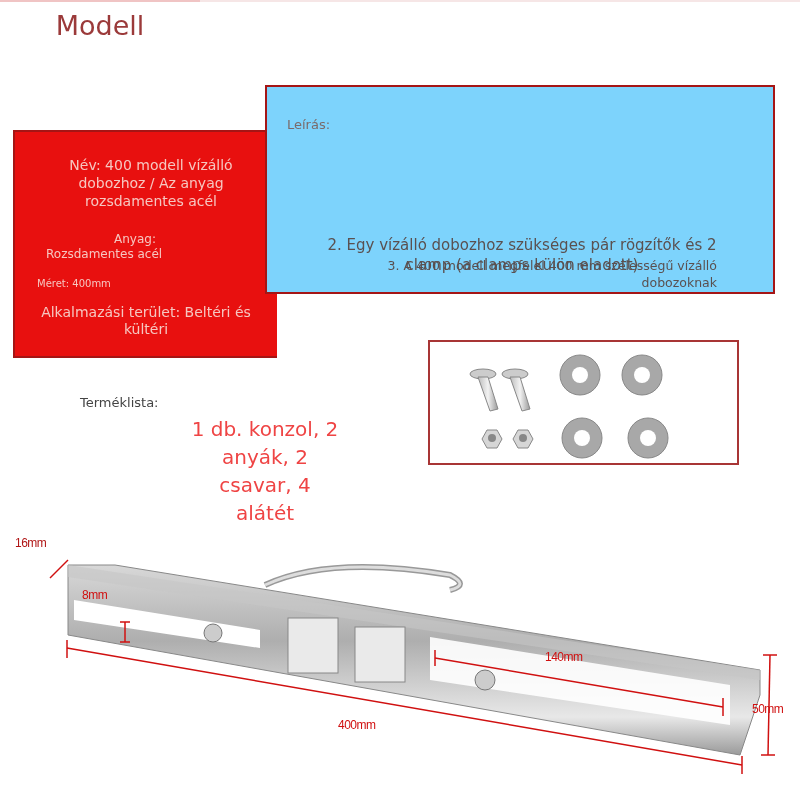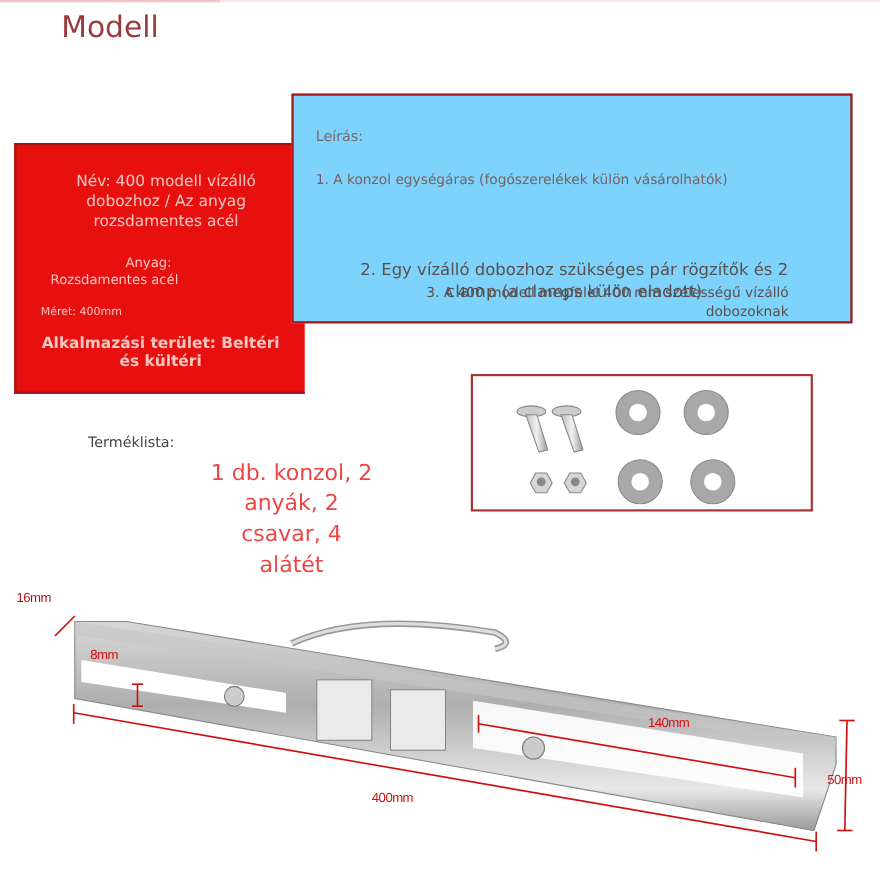--- a/index.html
+++ b/index.html
@@ -36,26 +36,25 @@
   <div>Modell</div>
 </div>
 
 <div class="red-panel">
   <div class="p1" style="padding:0 30px 0 40px;box-sizing:border-box;">Név: 400 modell vízálló dobozhoz / Az anyag rozsdamentes acél</div>
   <div class="p2">
     <span class="a">Anyag:</span>
     <span class="b">Rozsdamentes acél</span>
   </div>
   <div class="p3">Méret: 400mm</div>
-  <div class="p4" style="padding:0 22px;box-sizing:border-box;font-weight:bold;">Alkalmazási terület: Beltéri és kültéri</div>
+  <div class="p4" style="padding:0 22px;box-sizing:border-box;">Alkalmazási terület: Beltéri és kültéri</div>
 </div>
 
 <div class="desc-panel">
   <div class="h">Leírás:</div>
-  <div class="i1">1. A konzol egységáras (fogószerelékek külön vásárolhatók)</div>
   <div class="i2" style="padding:0 40px;box-sizing:border-box;">2. Egy vízálló dobozhoz szükséges pár rögzítők és 2 clamp (a clamps külön eladott)</div>
   <div class="i3" style="padding:0 50px;box-sizing:border-box;">3. A 400 modell megfelel 400 mm szélességű vízálló dobozoknak</div>
 </div>
 
 <div class="list-label">Terméklista:</div>
 <div class="list-text">1 db. konzol, 2 anyák, 2 csavar, 4 alátét</div>
 
 <div class="hw-box">
   <svg width="307" height="121" viewBox="0 0 307 121">
     <defs>
@@ -127,16 +126,16 @@
       <line x1="405" y1="138" x2="693" y2="187"></line>
         <line x1="405" y1="130" x2="405" y2="146"></line>
         <line x1="693" y1="178" x2="693" y2="196"></line>
       <line x1="740" y1="135" x2="738" y2="235"></line>
         <line x1="733" y1="135" x2="747" y2="135"></line>
         <line x1="731" y1="235" x2="745" y2="235"></line>
     </g>
   </svg>
   <span class="dim" style="left:15px;top:16px;color:#b01515">16mm</span>
   <span class="dim" style="left:82px;top:68px;">8mm</span>
-  <span class="dim" style="left:545px;top:130px;margin-left:44px;">140mm</span>
+  <span class="dim" style="left:545px;top:130px;">140mm</span>
   <span class="dim" style="left:338px;top:198px;">400mm</span>
   <span class="dim" style="left:752px;top:182px;">50mm</span>
 </div>
 
 </body></html>

